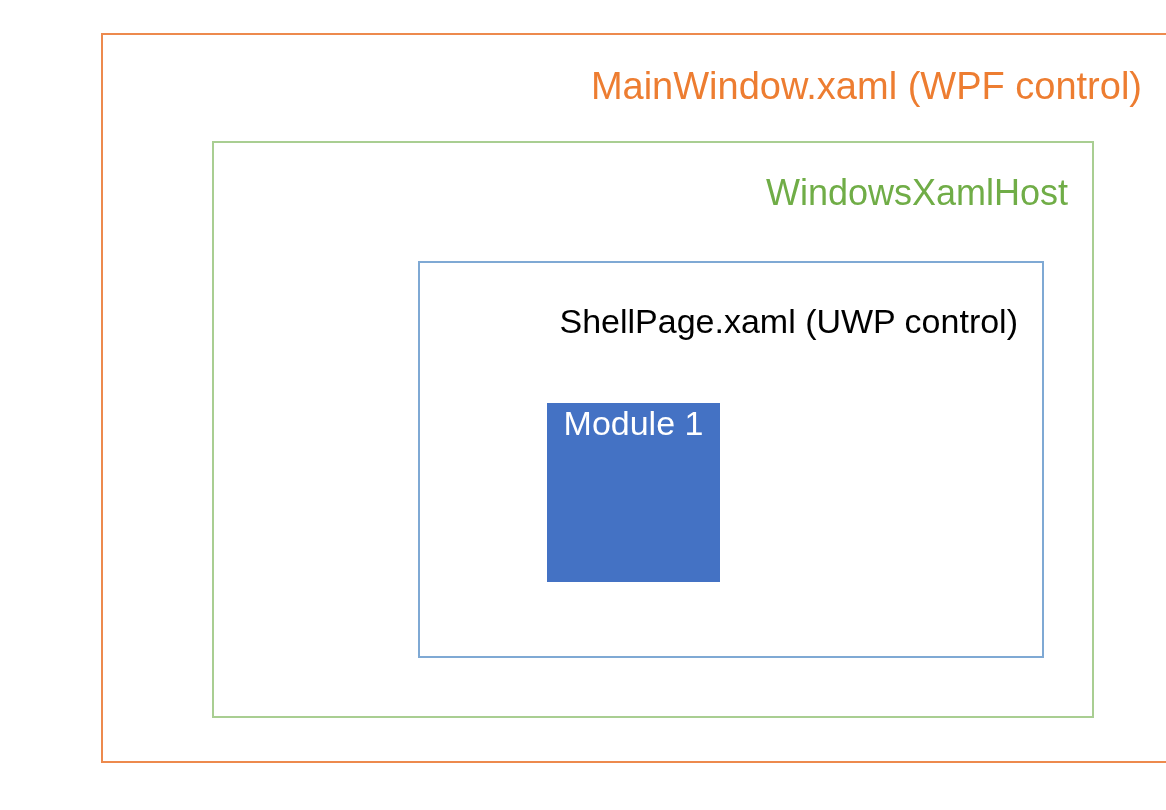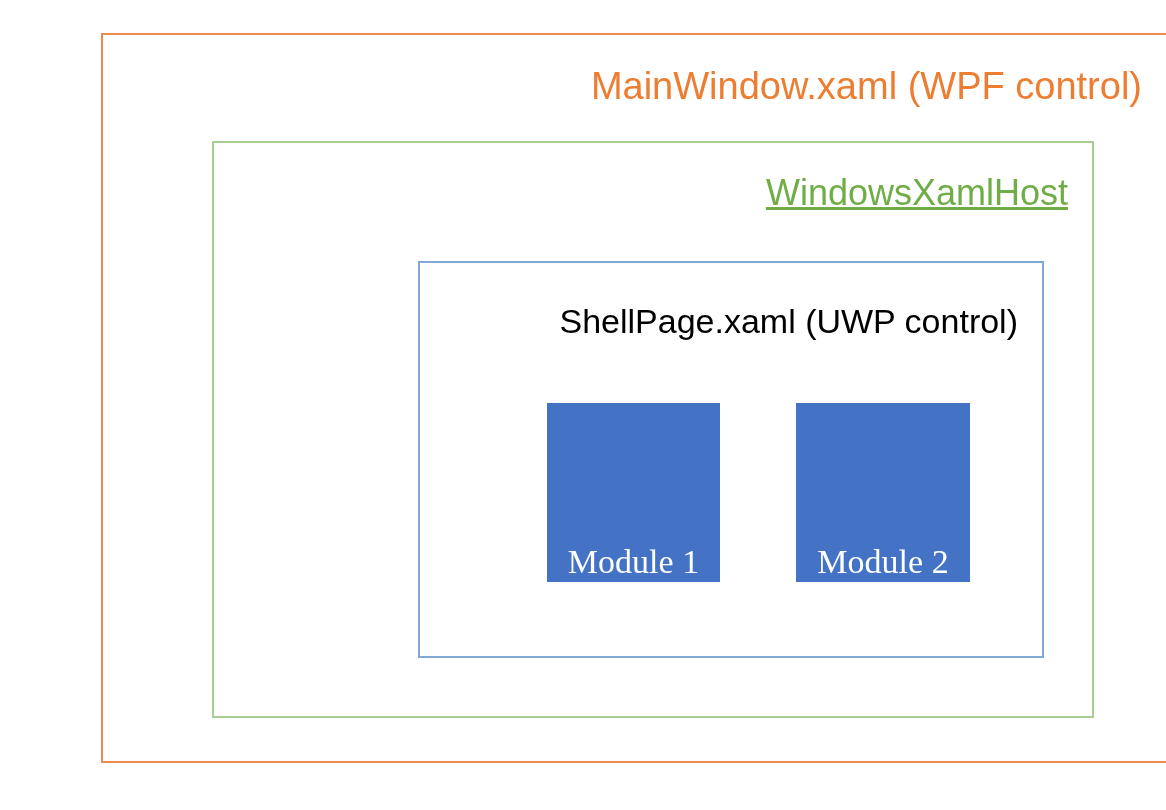--- a/index.html
+++ b/index.html
@@ -77,40 +77,38 @@
     font-size: 38px;
     color: #ED7D31;
   }
 
   .label-middle {
     left: 200px;
     top: 174px;
     width: 822px;
     font-size: 36px;
     color: #70AD47;
-    text-decoration: underline;
   }
 
   .label-inner {
     left: 400px;
     top: 303px;
     width: 572px;
     font-size: 34px;
     color: #000000;
   }
 
   
   .module-box {
     position: absolute;
     background: #4472C4;
     display: flex;
-    align-items: flex-end;
+    align-items: flex-start;
     justify-content: center;
     box-sizing: border-box;
-    font-family: Liberation Serif, serif;
   }
 
   .module-1 {
     left: 501px;
     top: 403px;
     width: 173px;
     height: 179px;
   }
 
   .module-2 {
@@ -142,17 +140,14 @@
   <div class="box-middle"></div>
   <div class="box-label label-middle">WindowsXamlHost</div>
 
   <div class="box-inner"></div>
   <div class="box-label label-inner">ShellPage.xaml (UWP control)</div>
 
   <div class="module-box module-1">
     <div class="module-label">Module 1</div>
   </div>
 
-  <div class="module-box module-2">
-    <div class="module-label">Module 2</div>
-  </div>
 
 </div>
 
 </body></html>

